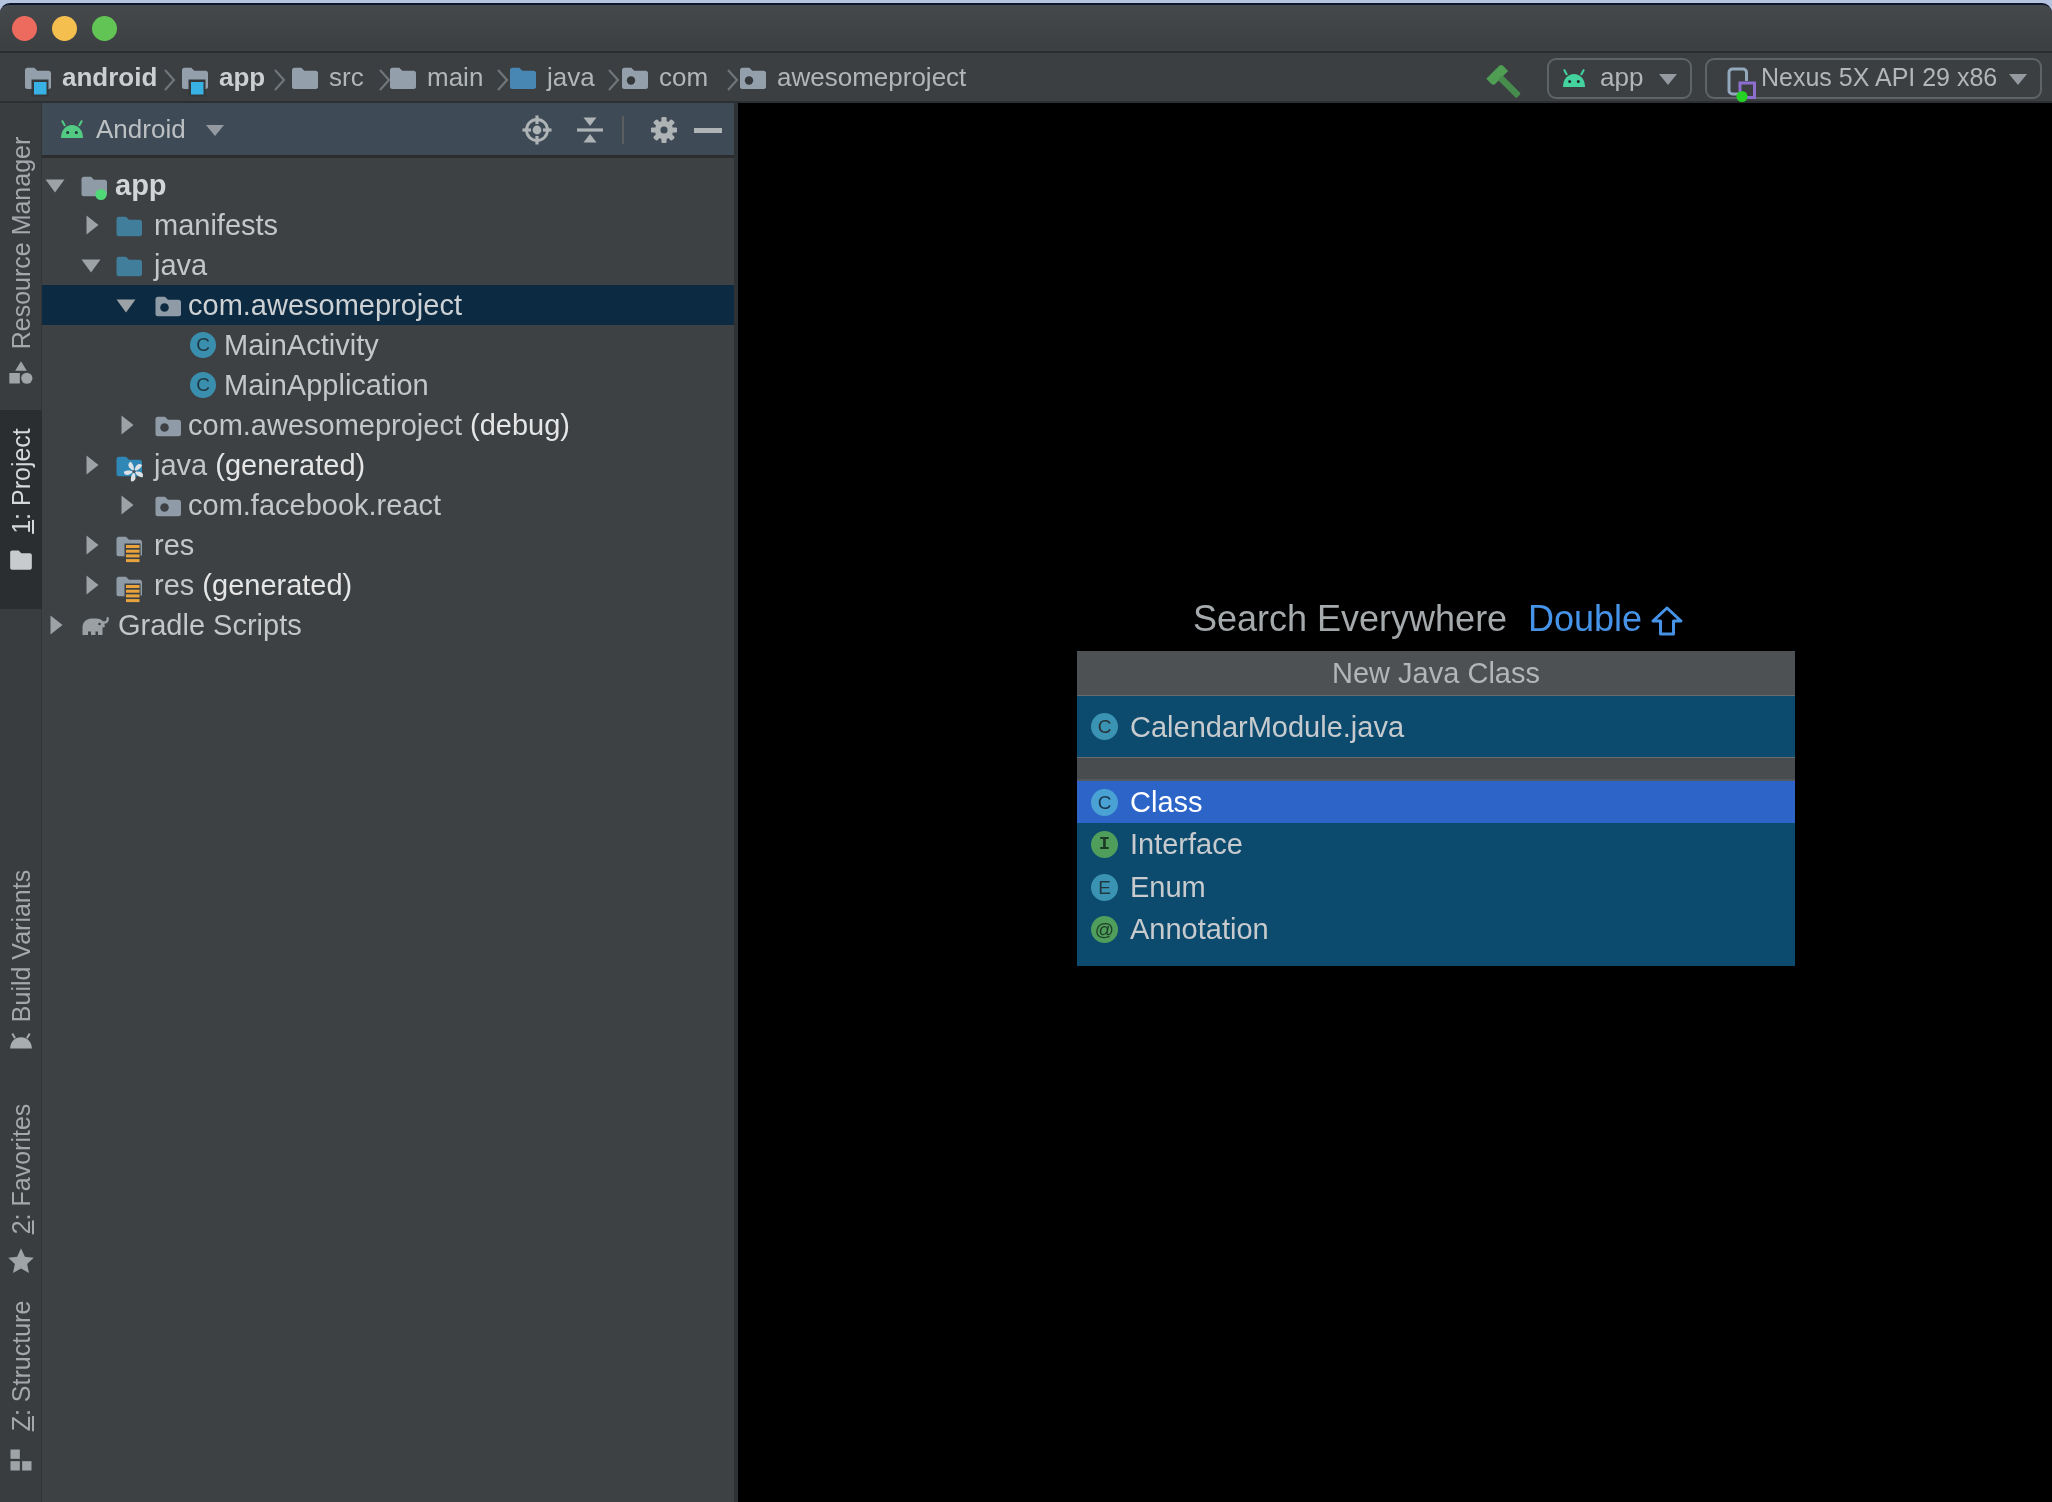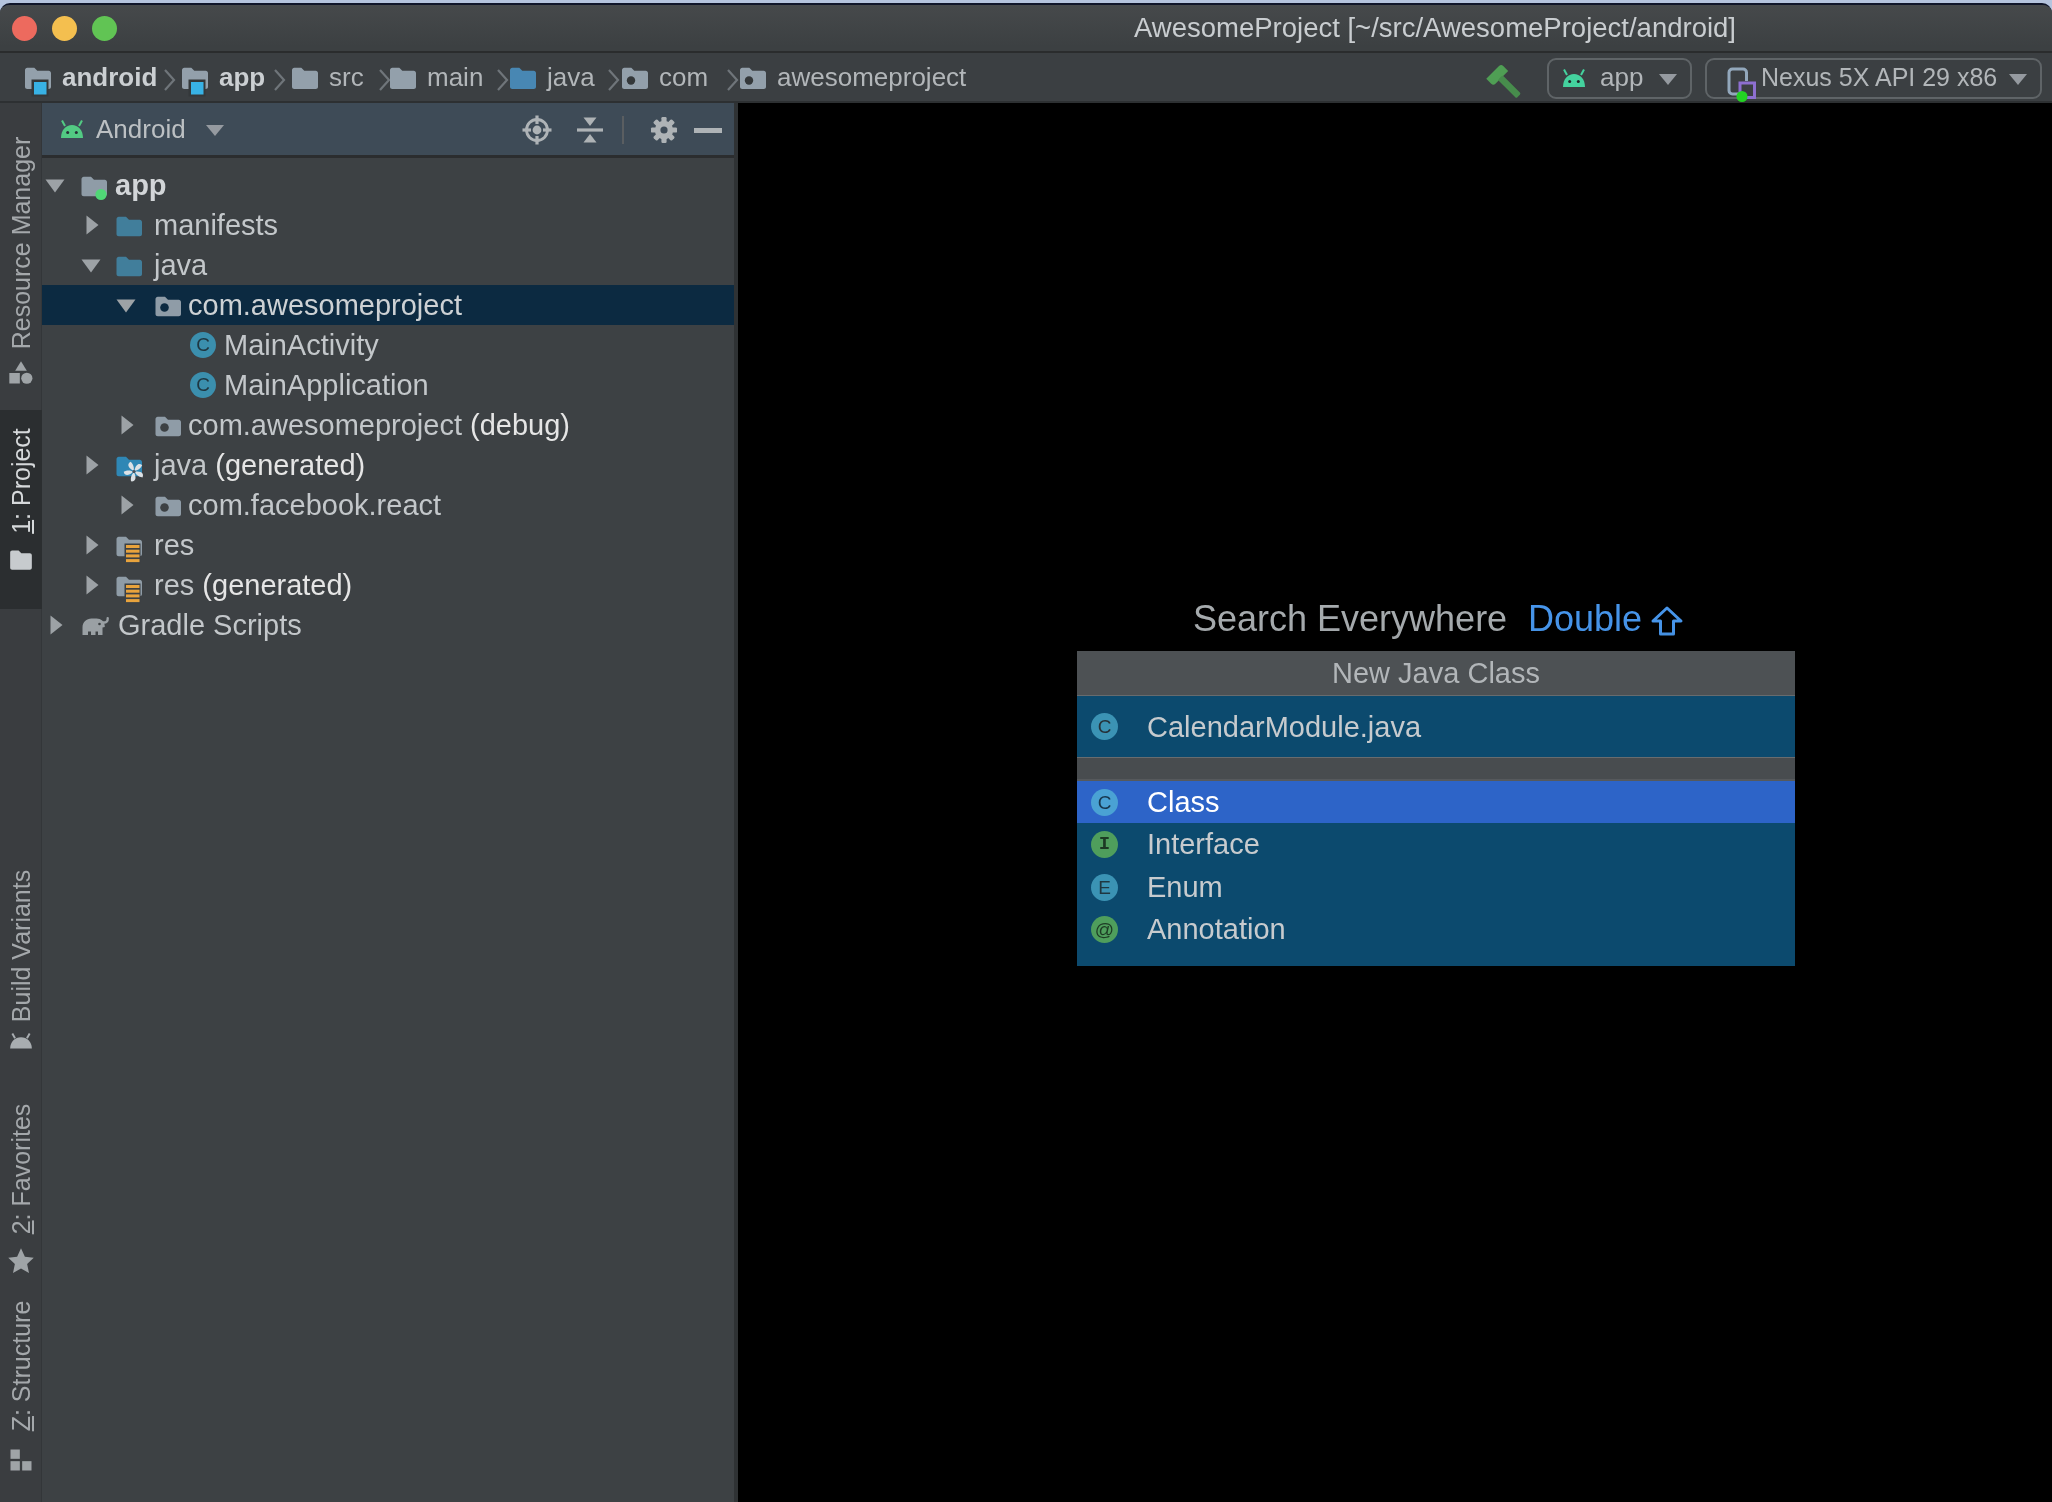--- a/index.html
+++ b/index.html
@@ -36,30 +36,29 @@
   .ticon { position:absolute; width:28px; height:28px; top:6px; overflow:visible; }
   .label { position:absolute; top:0; height:40px; line-height:40px; }
   #editor { position:absolute; left:738px; top:98px; width:1314px; height:1399px; background:#000000; }
   #popup { position:absolute; left:1077px; top:646px; width:718px; height:315px;
     background:#0c4a6e; box-shadow:0 10px 34px rgba(0,0,0,.5); }
   #pophead { position:absolute; left:0; top:0; width:100%; height:45px; background:#4d5154;
     border-bottom:1px solid #676b6e; text-align:center; line-height:45px; color:#b2b6b9; font-size:29px; }
   .prow { position:absolute; left:0; width:100%; height:43px; }
   .circ { position:absolute; left:14px; top:8px; width:27px; height:27px; border-radius:50%;
     text-align:center; line-height:27px; font-size:19px; color:#263239; }
-  .ptxt { position:absolute; left:53px; top:0; height:43px; line-height:43px; font-size:29px; color:#c7cbce;margin-left:17px; }
+  .ptxt { position:absolute; left:53px; top:0; height:43px; line-height:43px; font-size:29px; color:#c7cbce; }
 </style>
 </head>
 <body>
 <div id="win">
   <div id="titlebar">
     <div class="tl" style="left:12px;background:#ed6a5e"></div>
     <div class="tl" style="left:52px;background:#f4bf4f"></div>
     <div class="tl" style="left:92px;background:#61c454"></div>
-    <div id="title">AwesomeProject [~/src/AwesomeProject/android]</div>
   </div>
   <div id="toolbar">
 
     <svg class="bcicon" style="left:24px" viewBox="0 0 28 26">
         <path fill="#93a0ab" d="M1 5c0-1.3 1-2.3 2.3-2.3h7l3 3h11.4c1.3 0 2.3 1 2.3 2.3v13.7c0 1.3-1 2.3-2.3 2.3H3.3C2 24 1 23 1 21.7z"></path>
         <rect x="7.5" y="14.5" width="17" height="17" fill="#34383a"></rect>
         <rect x="10" y="17" width="12.5" height="12.5" fill="#38b2e5"></rect>
       </svg>
     <div class="bctxt bcbold" style="left:62px">android</div>
     <svg style="position:absolute;left:162px;top:15px;width:15px;height:24px" viewBox="0 0 15 24">

